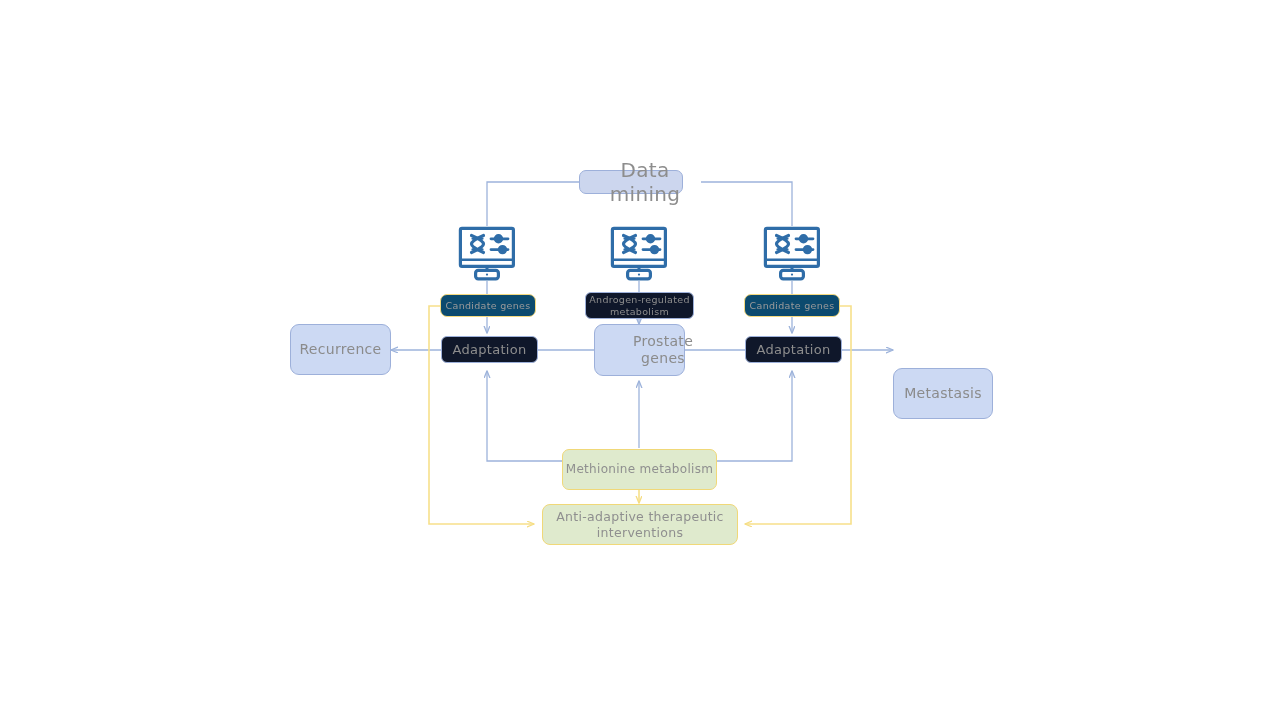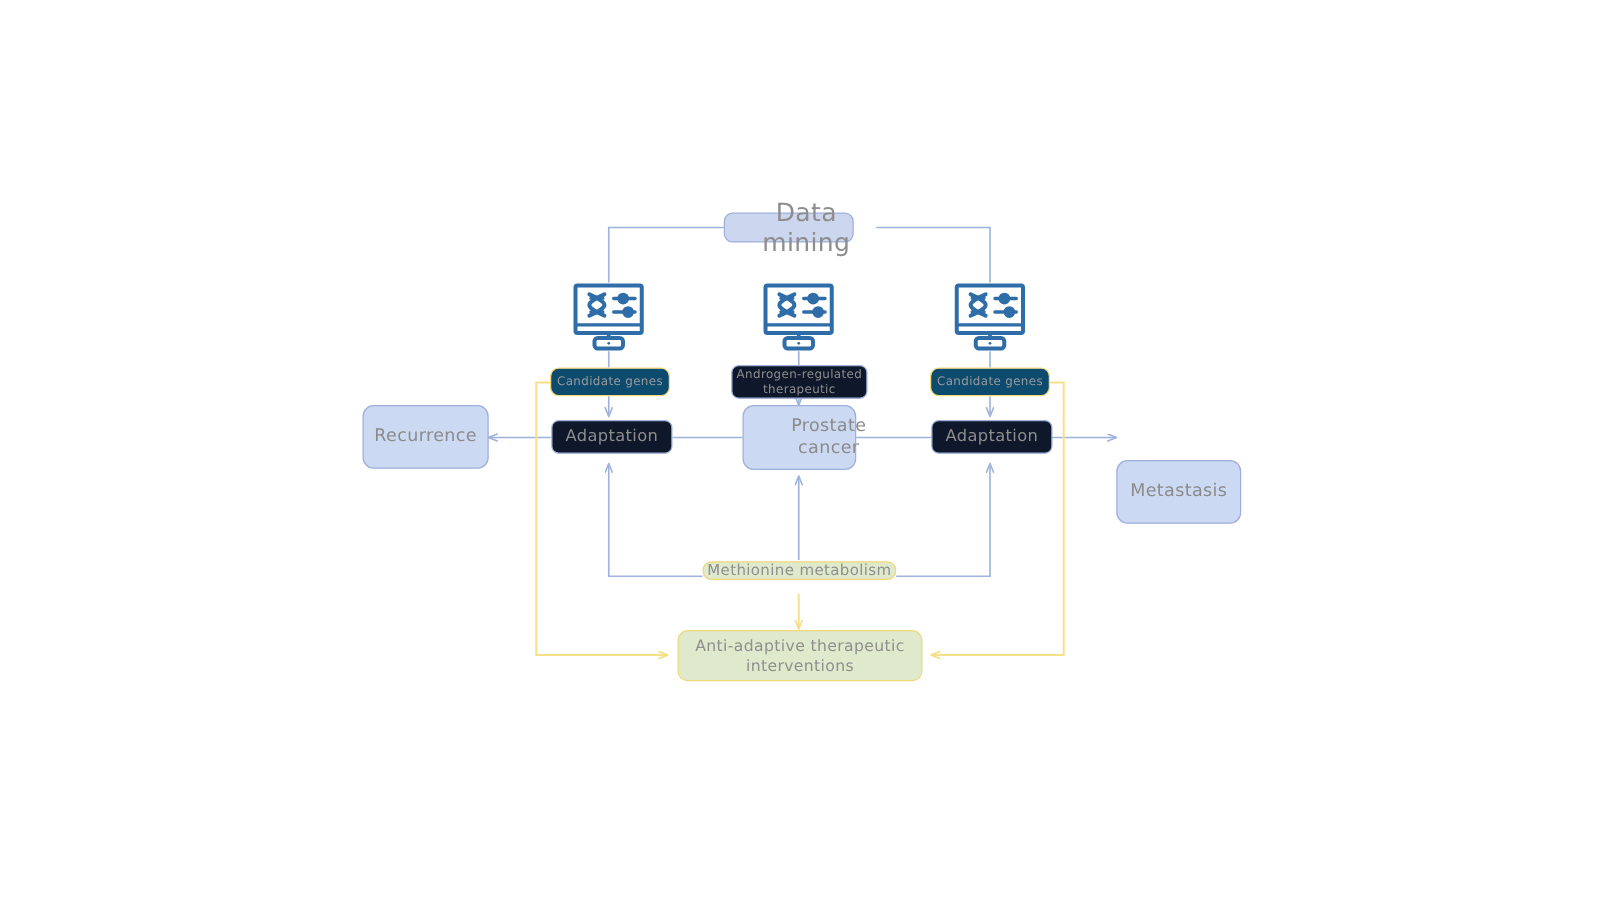--- a/index.html
+++ b/index.html
@@ -184,49 +184,49 @@
       </g>
     </svg>
   </div>
 
   <div class="node n-peach-goldborder" style="left:440px; top:294px; width:96px; height:23px; font-size:9.5px;">
     <span>Candidate genes</span>
   </div>
 
   <div class="node n-peach-blueborder" style="left:585px; top:292px; width:109px; height:27px; font-size:9.5px; flex-direction:column; border-radius:6px;">
     <span>Androgen-regulated</span>
-    <span>therapeutic</span>
+    <span>metabolism</span>
   </div>
 
   <div class="node n-peach-goldborder" style="left:744px; top:294px; width:96px; height:23px; font-size:9.5px;">
     <span>Candidate genes</span>
   </div>
 
   <div class="node n-bigblue" style="left:290px; top:324px; width:101px; height:51px; border-radius:9px;text-align:center;">
     <span>Recurrence</span>
   </div>
 
   <div class="node n-peach-blueborder" style="left:441px; top:336px; width:97px; height:27px; font-size:13px; border-radius:6px;">
     <span>Adaptation</span>
   </div>
 
   <div class="node n-bigblue" style="left:594px; top:324px; width:91px; height:52px; border-radius:9px; flex-direction:column;padding-left:47px;">
     <span>Prostate</span>
-    <span>cancer</span>
+    <span>genes</span>
   </div>
 
   <div class="node n-peach-blueborder" style="left:745px; top:336px; width:97px; height:27px; font-size:13px; border-radius:6px;">
     <span>Adaptation</span>
   </div>
 
   <div class="node n-bigblue" style="left:893px; top:324px; width:100px; height:51px; border-radius:9px;margin-top:44px;">
     <span>Metastasis</span>
   </div>
 
-  <div class="node n-green-goldborder" style="left:562px; top:449px; width:155px; height:15px; font-size:12px;">
+  <div class="node n-green-goldborder" style="left:562px; top:449px; width:155px; height:41px; font-size:12px;">
     <span>Methionine metabolism</span>
   </div>
 
   <div class="node n-green-goldborder" style="left:542px; top:504px; width:196px; height:41px; font-size:12.5px; flex-direction:column; border-radius:8px;text-align:right;">
     <span>Anti-adaptive therapeutic</span>
     <span>interventions</span>
   </div>
 
 </div>
 

